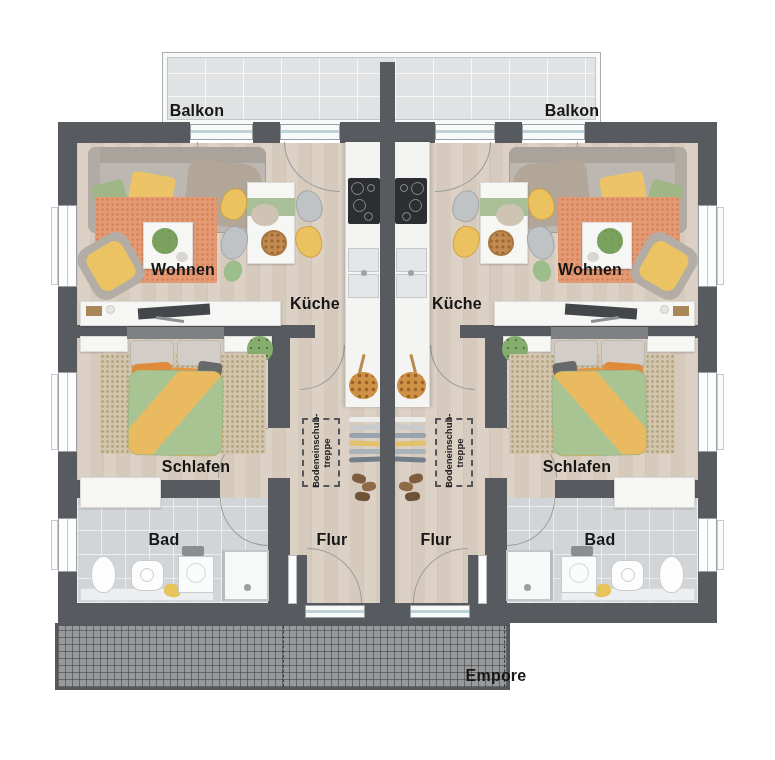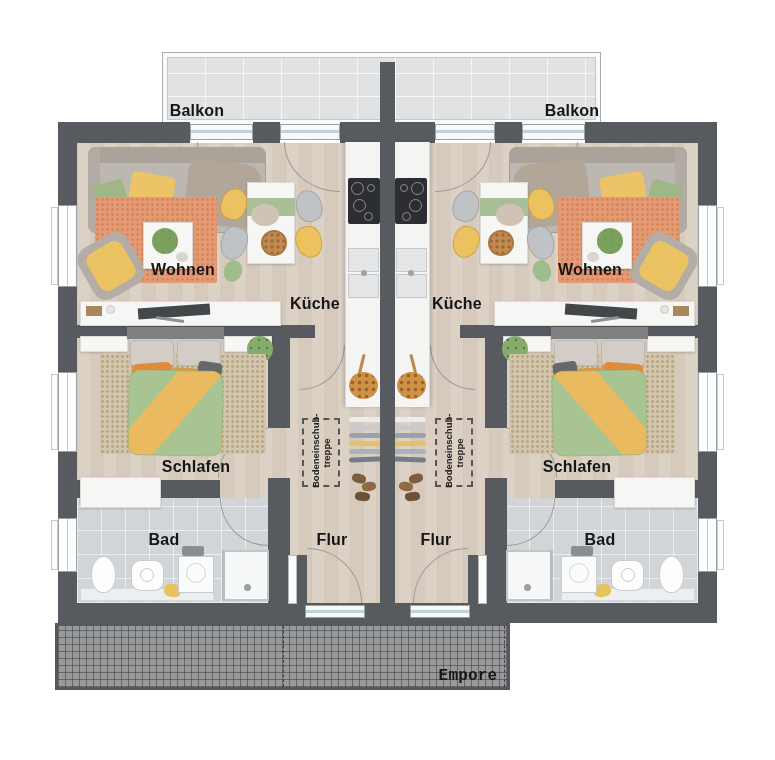--- a/index.html
+++ b/index.html
@@ -311,14 +311,14 @@
   <div class="lbl" style="left:183px;top:270px;">Wohnen</div>
   <div class="lbl" style="left:590px;top:270px;">Wohnen</div>
   <div class="lbl" style="left:315px;top:304px;">Küche</div>
   <div class="lbl" style="left:457px;top:304px;">Küche</div>
   <div class="lbl" style="left:196px;top:467px;">Schlafen</div>
   <div class="lbl" style="left:577px;top:467px;">Schlafen</div>
   <div class="lbl" style="left:164px;top:540px;">Bad</div>
   <div class="lbl" style="left:600px;top:540px;">Bad</div>
   <div class="lbl" style="left:332px;top:540px;">Flur</div>
   <div class="lbl" style="left:436px;top:540px;">Flur</div>
-  <div class="lbl" style="left:468px;top:676px;font-family:Liberation Mono, monospace;">Empore</div>
+  <div class="lbl" style="left:496px;top:676px;">Empore</div>
 </div>
 
 </body></html>

